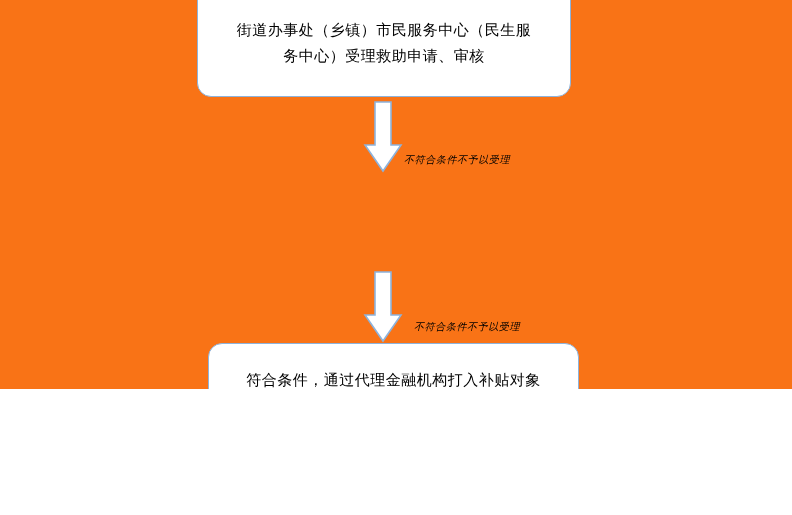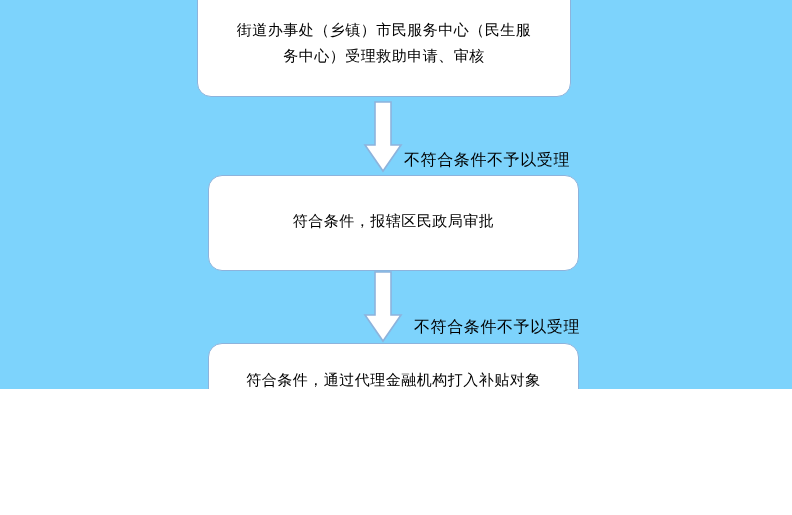--- a/index.html
+++ b/index.html
@@ -7,21 +7,21 @@
     padding: 0;
     background: #ffffff;
   }
   body {
     font-family: "Liberation Serif", "DejaVu Serif", serif;
   }
   #canvas {
     position: relative;
     width: 792px;
     height: 389px;
-    background: #7dd3fc;
+    background: #f97316;
     overflow: hidden;
   }
 
   
   .node {
     position: absolute;
     box-sizing: border-box;
     border: 1.4px solid #8DB3DC;
     border-radius: 14px;
     background: #ffffff;
@@ -70,26 +70,27 @@
     position: absolute;
     width: 40px;
     height: 72px;
   }
   #arrow-1 { left: 363px; top: 101px; }
   #arrow-2 { left: 363px; top: 271px; }
 
   
   .edge-label {
     position: absolute;
-    font-size: 16px;
+    font-size: 10px;
     line-height: 18px;
     color: #000000;
     letter-spacing: 0.6px;
     white-space: nowrap;
     font-family: "Liberation Serif", "DejaVu Serif", serif;
+    font-style: italic;
   }
   #edge-label-1 { left: 404px; top: 151px; }
   #edge-label-2 { left: 414px; top: 318px; }
 
   
   .corner-mark {
     position: absolute;
     width: 26px;
     height: 22px;
   }
@@ -115,23 +116,20 @@
   </div>
 
   <div class="arrow" id="arrow-1">
     <svg width="40" height="72" viewBox="0 0 40 72" xmlns="http://www.w3.org/2000/svg">
       <polygon points="12,1 28,1 28,44 38,44 20,70 2,44 12,44" fill="#FFFFFF" stroke="#8DB3DC" stroke-width="1.6" stroke-linejoin="miter"></polygon>
     </svg>
   </div>
 
   <div class="edge-label" id="edge-label-1">不符合条件不予以受理</div>
 
-  <div class="node" id="node-2">
-    <div class="node-text">符合条件，报辖区民政局审批</div>
-  </div>
 
   <div class="arrow" id="arrow-2">
     <svg width="40" height="72" viewBox="0 0 40 72" xmlns="http://www.w3.org/2000/svg">
       <polygon points="12,1 28,1 28,44 38,44 20,70 2,44 12,44" fill="#FFFFFF" stroke="#8DB3DC" stroke-width="1.6" stroke-linejoin="miter"></polygon>
     </svg>
   </div>
 
   <div class="edge-label" id="edge-label-2">不符合条件不予以受理</div>
 
   <div class="node" id="node-3">

